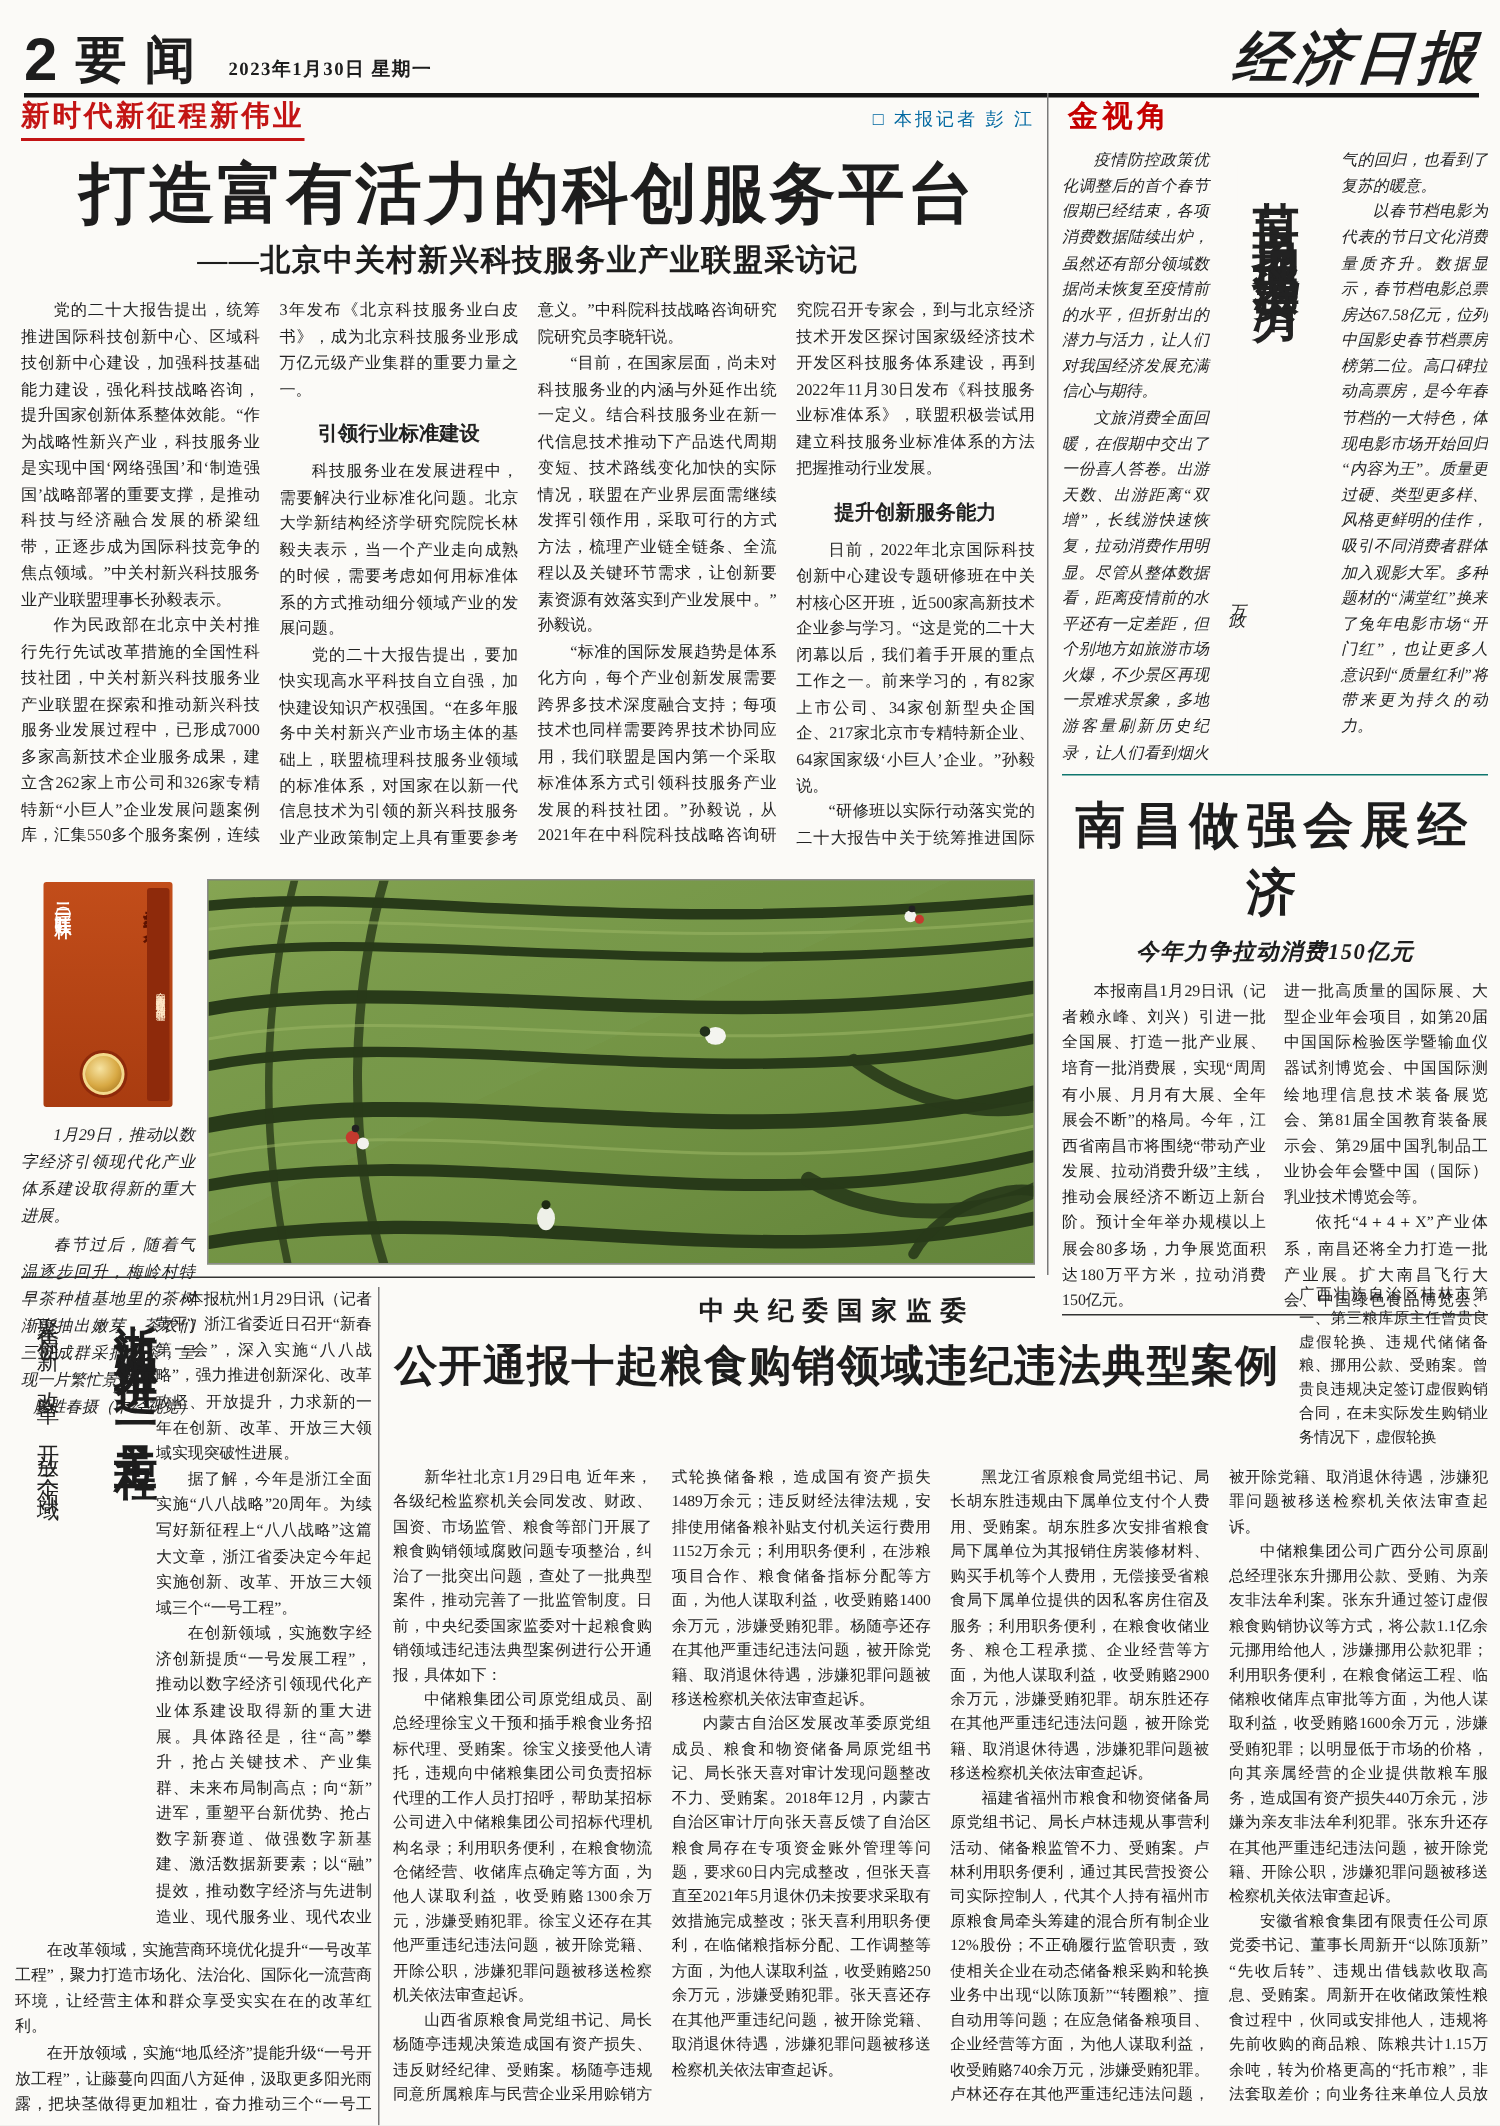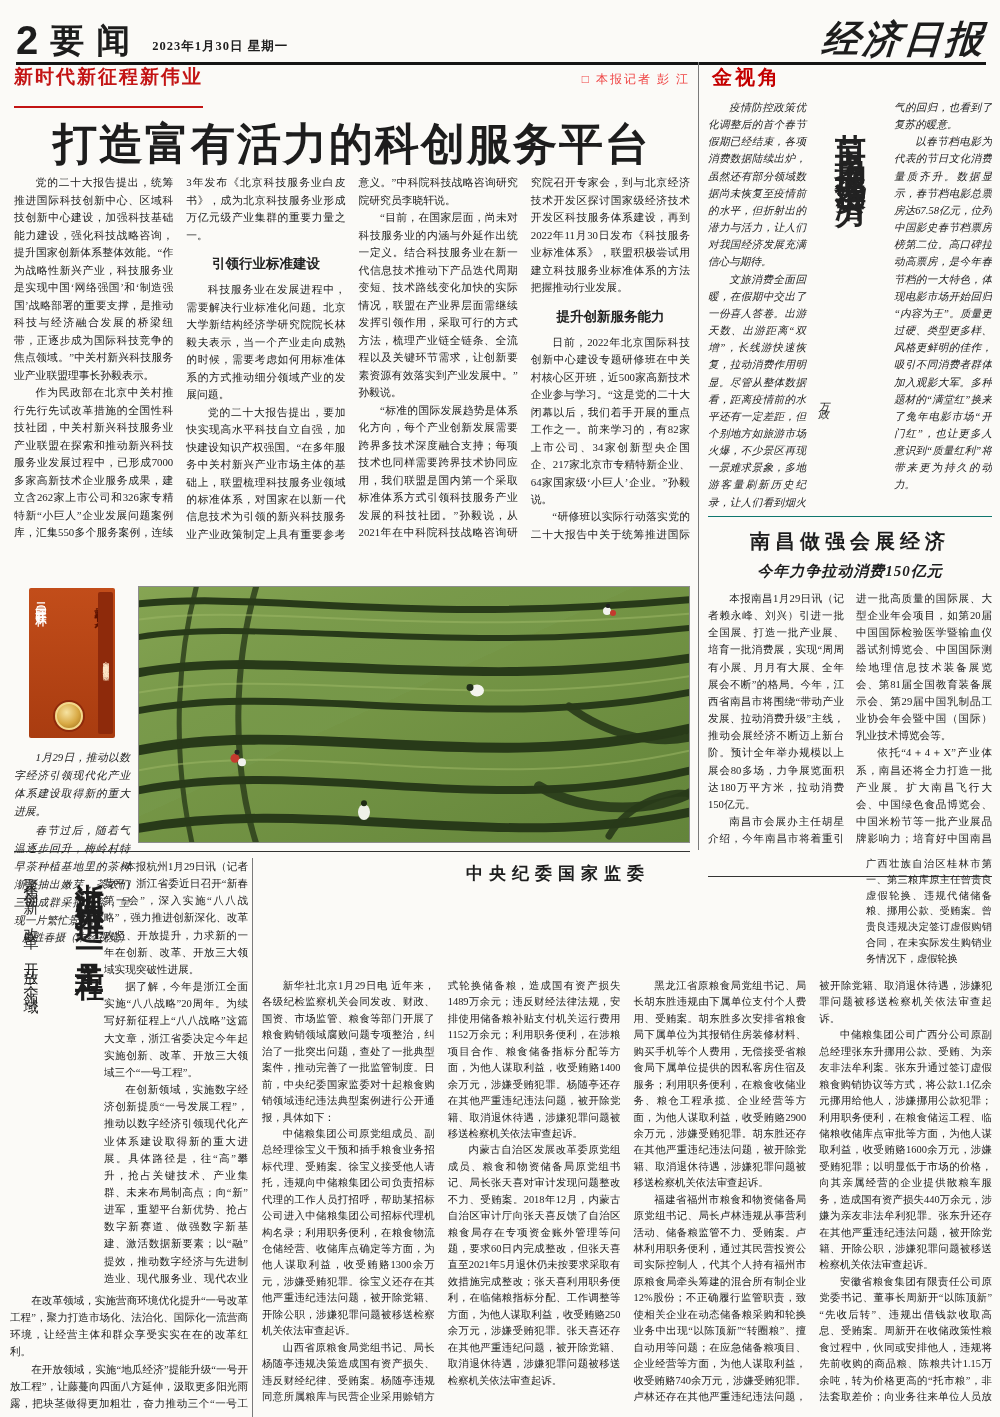--- a/index.html
+++ b/index.html
@@ -20,23 +20,23 @@
   p{margin:0;text-indent:2em;}
   .bodytext{text-align:justify;line-height:1.62;color:#222;}
   .subhead{font-family:"Liberation Sans","DejaVu Sans",sans-serif;font-weight:700;font-size:13.5px;
            text-align:center;text-indent:0;margin:9px 0 6px;break-inside:avoid;}
   h4{text-indent:0;}
 
   
   .main-art{position:absolute;left:14px;top:64px;width:676px;height:512px;overflow:hidden;}
   .kicker-row{display:flex;justify-content:space-between;align-items:baseline;}
   .red-kicker{color:#c31414;font-weight:900;font-size:19px;letter-spacing:2px;
-              border-bottom:2px solid #c31414;padding-bottom:16px;
+              border-bottom:2px solid #c31414;padding-bottom:2px;
               font-family:Liberation Mono, monospace;}
-  .byline{font-size:12px;color:#ef4444;letter-spacing:2px;text-align:center;}
+  .byline{font-size:12px;color:#0369a1;letter-spacing:2px;text-align:center;}
   .main-title{font-family:"Liberation Sans","DejaVu Sans",sans-serif;font-weight:900;font-size:44px;
               text-align:center;letter-spacing:2px;margin:12px 0 6px;line-height:1.1;}
   .main-sub{font-weight:700;font-size:20px;text-align:center;margin-bottom:12px;letter-spacing:1px;}
   .main-cols{column-count:4;column-gap:13px;column-fill:auto;height:382px;font-size:10.8px;overflow:hidden;}
 
   
   .vrule{position:absolute;width:1px;background:#7a7a7a;}
   .vr1{left:698px;top:62px;height:788px;}
   .vr2{left:252px;top:858px;height:559px;}
 
@@ -46,21 +46,21 @@
              font-family:"Liberation Sans","DejaVu Sans",sans-serif;margin:2px 0 8px 4px;}
   .edit-body{position:relative;height:412px;column-count:2;column-gap:88px;column-fill:auto;
              font-size:10.6px;font-style:italic;overflow:hidden;}
   .edit-vtitle{position:absolute;left:50%;top:10px;transform:translateX(-50%);
                writing-mode:vertical-rl;text-orientation:upright;height:405px;
                font-family:"Liberation Sans","DejaVu Sans",sans-serif;font-weight:900;font-size:31px;
                letter-spacing:7px;background:#fbfaf7;font-style:normal;}
   .edit-author{position:absolute;left:calc(50% - 36px);top:295px;writing-mode:vertical-rl;
                text-orientation:upright;font-size:11px;font-style:italic;letter-spacing:6px;background:#fbfaf7;}
   .nc{position:absolute;left:708px;top:524px;width:284px;height:352px;border-bottom:1px solid #333;overflow:hidden;}
-  .nc-title{font-weight:900;font-size:20px;text-align:center;letter-spacing:5px;margin-top:4px;}
+  .nc-title{font-weight:900;font-size:33px;text-align:center;letter-spacing:5px;margin-top:4px;}
   .nc-sub{font-size:15px;font-weight:700;font-style:italic;text-align:center;margin:7px 0 9px;letter-spacing:1px;}
   .nc-cols{column-count:2;column-gap:12px;column-fill:auto;height:258px;font-size:10.6px;overflow:hidden;}
 
   
   .photo-blk{position:absolute;left:14px;top:578px;width:676px;height:273px;border-bottom:1px solid #333;
              display:flex;}
   .photo-left{width:124px;flex:none;padding:8px 8px 0 0;box-sizing:border-box;}
   .banner{width:86px;height:150px;margin:2px auto 10px;background:linear-gradient(180deg,#c24d1a,#a93c10);
           position:relative;display:flex;justify-content:space-between;padding:6px 4px;box-sizing:border-box;
           border-radius:2px;}
@@ -109,20 +109,21 @@
     <div class="dateline" data-interactable="false">2023年1月30日  星期一</div>
     <div class="masthead" data-interactable="false">经济日报</div>
   </div>
 
   <div class="main-art" data-interactable="false">
     <div class="kicker-row" data-interactable="false">
       <span class="red-kicker" data-interactable="false">新时代新征程新伟业</span>
       <span class="byline" data-interactable="false">□ 本报记者  彭  江</span>
     </div>
     <div class="main-title" data-interactable="false">打造富有活力的科创服务平台</div>
+    <div class="main-sub" data-interactable="false">——北京中关村新兴科技服务业产业联盟采访记</div>
     <div class="main-cols bodytext" data-interactable="false">
         <p data-interactable="false">党的二十大报告提出，统筹推进国际科技创新中心、区域科技创新中心建设，加强科技基础能力建设，强化科技战略咨询，提升国家创新体系整体效能。“作为战略性新兴产业，科技服务业是实现中国‘网络强国’和‘制造强国’战略部署的重要支撑，是推动科技与经济融合发展的桥梁纽带，正逐步成为国际科技竞争的焦点领域。”中关村新兴科技服务业产业联盟理事长孙毅表示。</p>
         <p data-interactable="false">作为民政部在北京中关村推行先行先试改革措施的全国性科技社团，中关村新兴科技服务业产业联盟在探索和推动新兴科技服务业发展过程中，已形成7000多家高新技术企业服务成果，建立含262家上市公司和326家专精特新“小巨人”企业发展问题案例库，汇集550多个服务案例，连续3年发布《北京科技服务业白皮书》，成为北京科技服务业形成万亿元级产业集群的重要力量之一。</p>
         <h4 class="subhead" data-interactable="false">引领行业标准建设</h4>
         <p data-interactable="false">科技服务业在发展进程中，需要解决行业标准化问题。北京大学新结构经济学研究院院长林毅夫表示，当一个产业走向成熟的时候，需要考虑如何用标准体系的方式推动细分领域产业的发展问题。</p>
         <p data-interactable="false">党的二十大报告提出，要加快实现高水平科技自立自强，加快建设知识产权强国。“在多年服务中关村新兴产业市场主体的基础上，联盟梳理科技服务业领域的标准体系，对国家在以新一代信息技术为引领的新兴科技服务业产业政策制定上具有重要参考意义。”中科院科技战略咨询研究院研究员李晓轩说。</p>
         <p data-interactable="false">“目前，在国家层面，尚未对科技服务业的内涵与外延作出统一定义。结合科技服务业在新一代信息技术推动下产品迭代周期变短、技术路线变化加快的实际情况，联盟在产业界层面需继续发挥引领作用，采取可行的方式方法，梳理产业链全链条、全流程以及关键环节需求，让创新要素资源有效落实到产业发展中。”孙毅说。</p>
         <p data-interactable="false">“标准的国际发展趋势是体系化方向，每个产业创新发展需要跨界多技术深度融合支持；每项技术也同样需要跨界技术协同应用，我们联盟是国内第一个采取标准体系方式引领科技服务产业发展的科技社团。”孙毅说，从2021年在中科院科技战略咨询研究院召开专家会，到与北京经济技术开发区探讨国家级经济技术开发区科技服务体系建设，再到2022年11月30日发布《科技服务业标准体系》，联盟积极尝试用建立科技服务业标准体系的方法把握推动行业发展。</p>
         <h4 class="subhead" data-interactable="false">提升创新服务能力</h4>
         <p data-interactable="false">日前，2022年北京国际科技创新中心建设专题研修班在中关村核心区开班，近500家高新技术企业参与学习。“这是党的二十大闭幕以后，我们着手开展的重点工作之一。前来学习的，有82家上市公司、34家创新型央企国企、217家北京市专精特新企业、64家国家级‘小巨人’企业。”孙毅说。</p>
@@ -238,20 +239,21 @@
     <div class="zj-bottom bodytext" data-interactable="false">
         <p data-interactable="false">在改革领域，实施营商环境优化提升“一号改革工程”，聚力打造市场化、法治化、国际化一流营商环境，让经营主体和群众享受实实在在的改革红利。</p>
         <p data-interactable="false">在开放领域，实施“地瓜经济”提能升级“一号开放工程”，让藤蔓向四面八方延伸，汲取更多阳光雨露，把块茎做得更加粗壮，奋力推动三个“一号工程”落地见效。</p>
       </div>
   </div>
 
   <div class="grain" data-interactable="false">
     <div class="grain-head" data-interactable="false">
       <div class="gh-left" data-interactable="false">
         <div class="g-kicker" data-interactable="false">中央纪委国家监委</div>
+        <div class="g-title" data-interactable="false">公开通报十起粮食购销领域违纪违法典型案例</div>
       </div>
       <div class="gh-right bodytext" data-interactable="false">广西壮族自治区桂林市第一、第三粮库原主任曾贵良虚假轮换、违规代储储备粮、挪用公款、受贿案。曾贵良违规决定签订虚假购销合同，在未实际发生购销业务情况下，虚假轮换</div>
     </div>
     <div class="grain-cols bodytext" data-interactable="false">
         <p data-interactable="false">新华社北京1月29日电 近年来，各级纪检监察机关会同发改、财政、国资、市场监管、粮食等部门开展了粮食购销领域腐败问题专项整治，纠治了一批突出问题，查处了一批典型案件，推动完善了一批监管制度。日前，中央纪委国家监委对十起粮食购销领域违纪违法典型案例进行公开通报，具体如下：</p>
         <p data-interactable="false">中储粮集团公司原党组成员、副总经理徐宝义干预和插手粮食业务招标代理、受贿案。徐宝义接受他人请托，违规向中储粮集团公司负责招标代理的工作人员打招呼，帮助某招标公司进入中储粮集团公司招标代理机构名录；利用职务便利，在粮食物流仓储经营、收储库点确定等方面，为他人谋取利益，收受贿赂1300余万元，涉嫌受贿犯罪。徐宝义还存在其他严重违纪违法问题，被开除党籍、开除公职，涉嫌犯罪问题被移送检察机关依法审查起诉。</p>
         <p data-interactable="false">山西省原粮食局党组书记、局长杨随亭违规决策造成国有资产损失、违反财经纪律、受贿案。杨随亭违规同意所属粮库与民营企业采用赊销方式轮换储备粮，造成国有资产损失1489万余元；违反财经法律法规，安排使用储备粮补贴支付机关运行费用1152万余元；利用职务便利，在涉粮项目合作、粮食储备指标分配等方面，为他人谋取利益，收受贿赂1400余万元，涉嫌受贿犯罪。杨随亭还存在其他严重违纪违法问题，被开除党籍、取消退休待遇，涉嫌犯罪问题被移送检察机关依法审查起诉。</p>
         <p data-interactable="false">内蒙古自治区发展改革委原党组成员、粮食和物资储备局原党组书记、局长张天喜对审计发现问题整改不力、受贿案。2018年12月，内蒙古自治区审计厅向张天喜反馈了自治区粮食局存在专项资金账外管理等问题，要求60日内完成整改，但张天喜直至2021年5月退休仍未按要求采取有效措施完成整改；张天喜利用职务便利，在临储粮指标分配、工作调整等方面，为他人谋取利益，收受贿赂250余万元，涉嫌受贿犯罪。张天喜还存在其他严重违纪问题，被开除党籍、取消退休待遇，涉嫌犯罪问题被移送检察机关依法审查起诉。</p>
         <p data-interactable="false">黑龙江省原粮食局党组书记、局长胡东胜违规由下属单位支付个人费用、受贿案。胡东胜多次安排省粮食局下属单位为其报销住房装修材料、购买手机等个人费用，无偿接受省粮食局下属单位提供的因私客房住宿及服务；利用职务便利，在粮食收储业务、粮仓工程承揽、企业经营等方面，为他人谋取利益，收受贿赂2900余万元，涉嫌受贿犯罪。胡东胜还存在其他严重违纪违法问题，被开除党籍、取消退休待遇，涉嫌犯罪问题被移送检察机关依法审查起诉。</p>
         <p data-interactable="false">福建省福州市粮食和物资储备局原党组书记、局长卢林违规从事营利活动、储备粮监管不力、受贿案。卢林利用职务便利，通过其民营投资公司实际控制人，代其个人持有福州市原粮食局牵头筹建的混合所有制企业12%股份；不正确履行监管职责，致使相关企业在动态储备粮采购和轮换业务中出现“以陈顶新”“转圈粮”、擅自动用等问题；在应急储备粮项目、企业经营等方面，为他人谋取利益，收受贿赂740余万元，涉嫌受贿犯罪。卢林还存在其他严重违纪违法问题，被开除党籍、取消退休待遇，涉嫌犯罪问题被移送检察机关依法审查起诉。</p>

